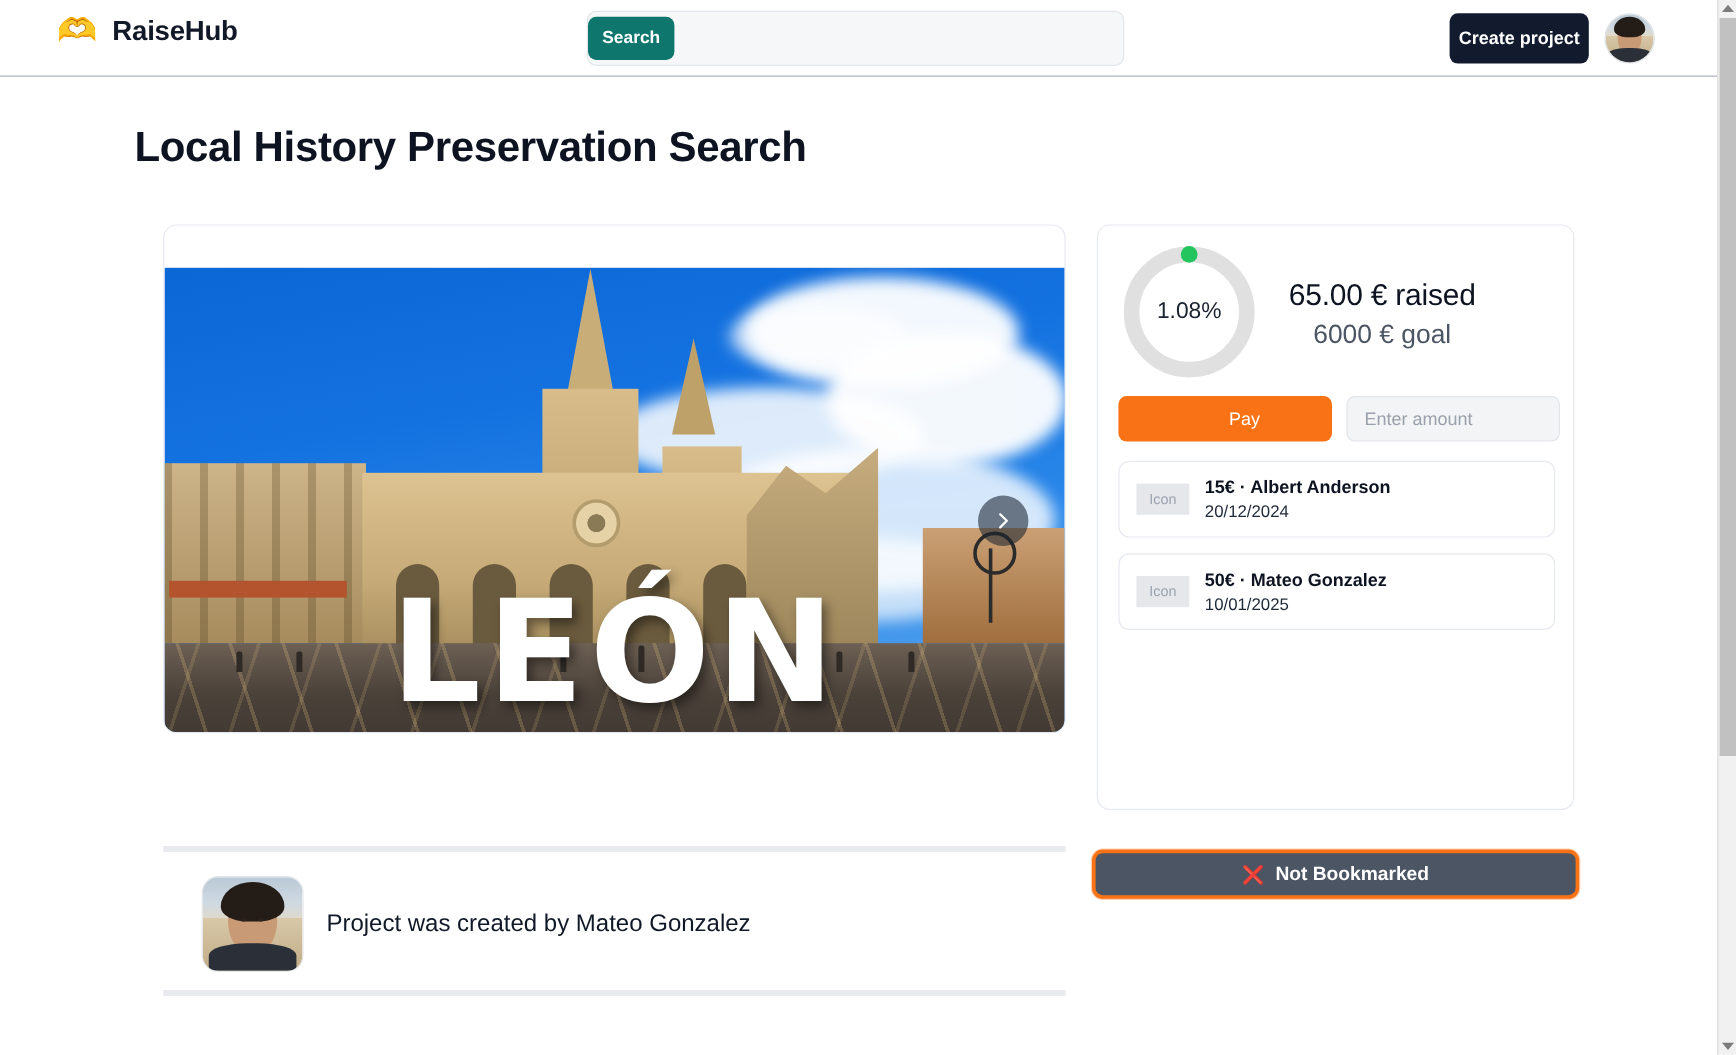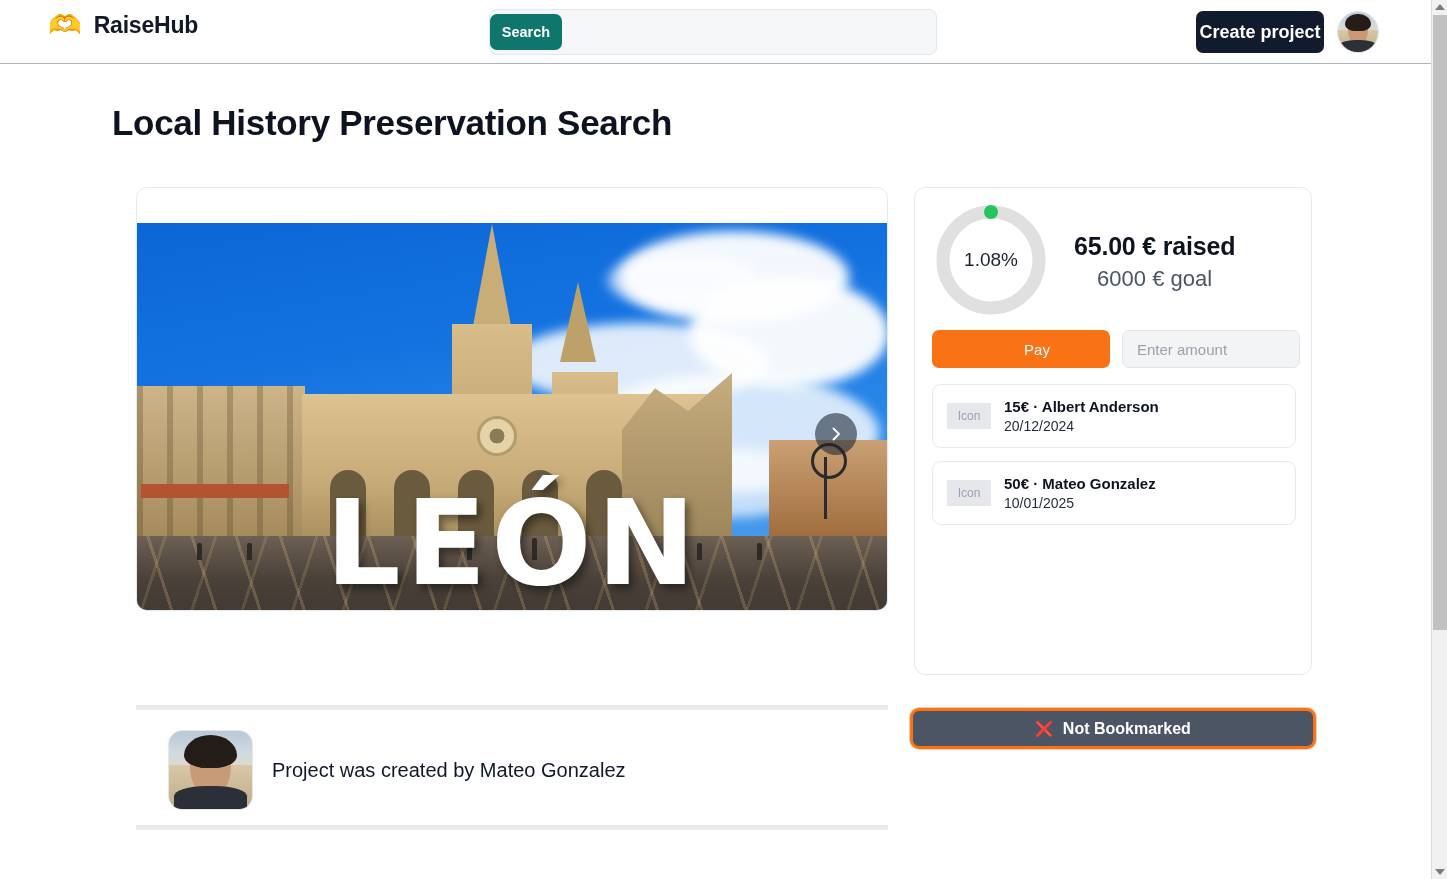--- a/index.html
+++ b/index.html
@@ -54,25 +54,25 @@
     font-size: 14.5px; font-weight: bold;
     font-family: "Liberation Sans", sans-serif;
     cursor: pointer;
   }
 
   .header-right {
     position: absolute; right: 52px; top: 11px;
     display: flex; align-items: center; gap: 13px;
   }
   .create-btn {
-    width: 128px; height: 42px;
+    width: 116px; height: 42px;
     background: #121a2e;
     color: #ffffff;
     border: none; border-radius: 7px;
-    font-size: 18px; font-weight: bold;
+    font-size: 15px; font-weight: bold;
     font-family: "Liberation Sans", sans-serif;
     cursor: pointer;
   }
   .avatar-circle {
     width: 42px; height: 42px; border-radius: 50%;
     overflow: hidden; border: 1px solid #dde1e6;
     position: relative;
     cursor: pointer;
   }
 
@@ -281,21 +281,21 @@
     width: 118px; height: 118px;
   }
   .ring svg { position: absolute; left: 0; top: 0; }
   .ring-label {
     position: absolute; inset: 0;
     display: flex; align-items: center; justify-content: center;
     font-size: 19px; color: #1b2230;
   }
   .amounts { padding-top: 4px; }
   .raised {
-    font-size: 25px; font-weight: bold; color: #0d1321;
+    font-size: 25px; font-weight: normal; color: #0d1321;
     text-align: center;
     letter-spacing: -0.2px;
   }
   .goal {
     font-size: 22px; color: #4b5563; margin-top: 5px;
     text-align: center;
   }
 
   .pay-row {
     position: absolute; left: 17px; top: 142px;

